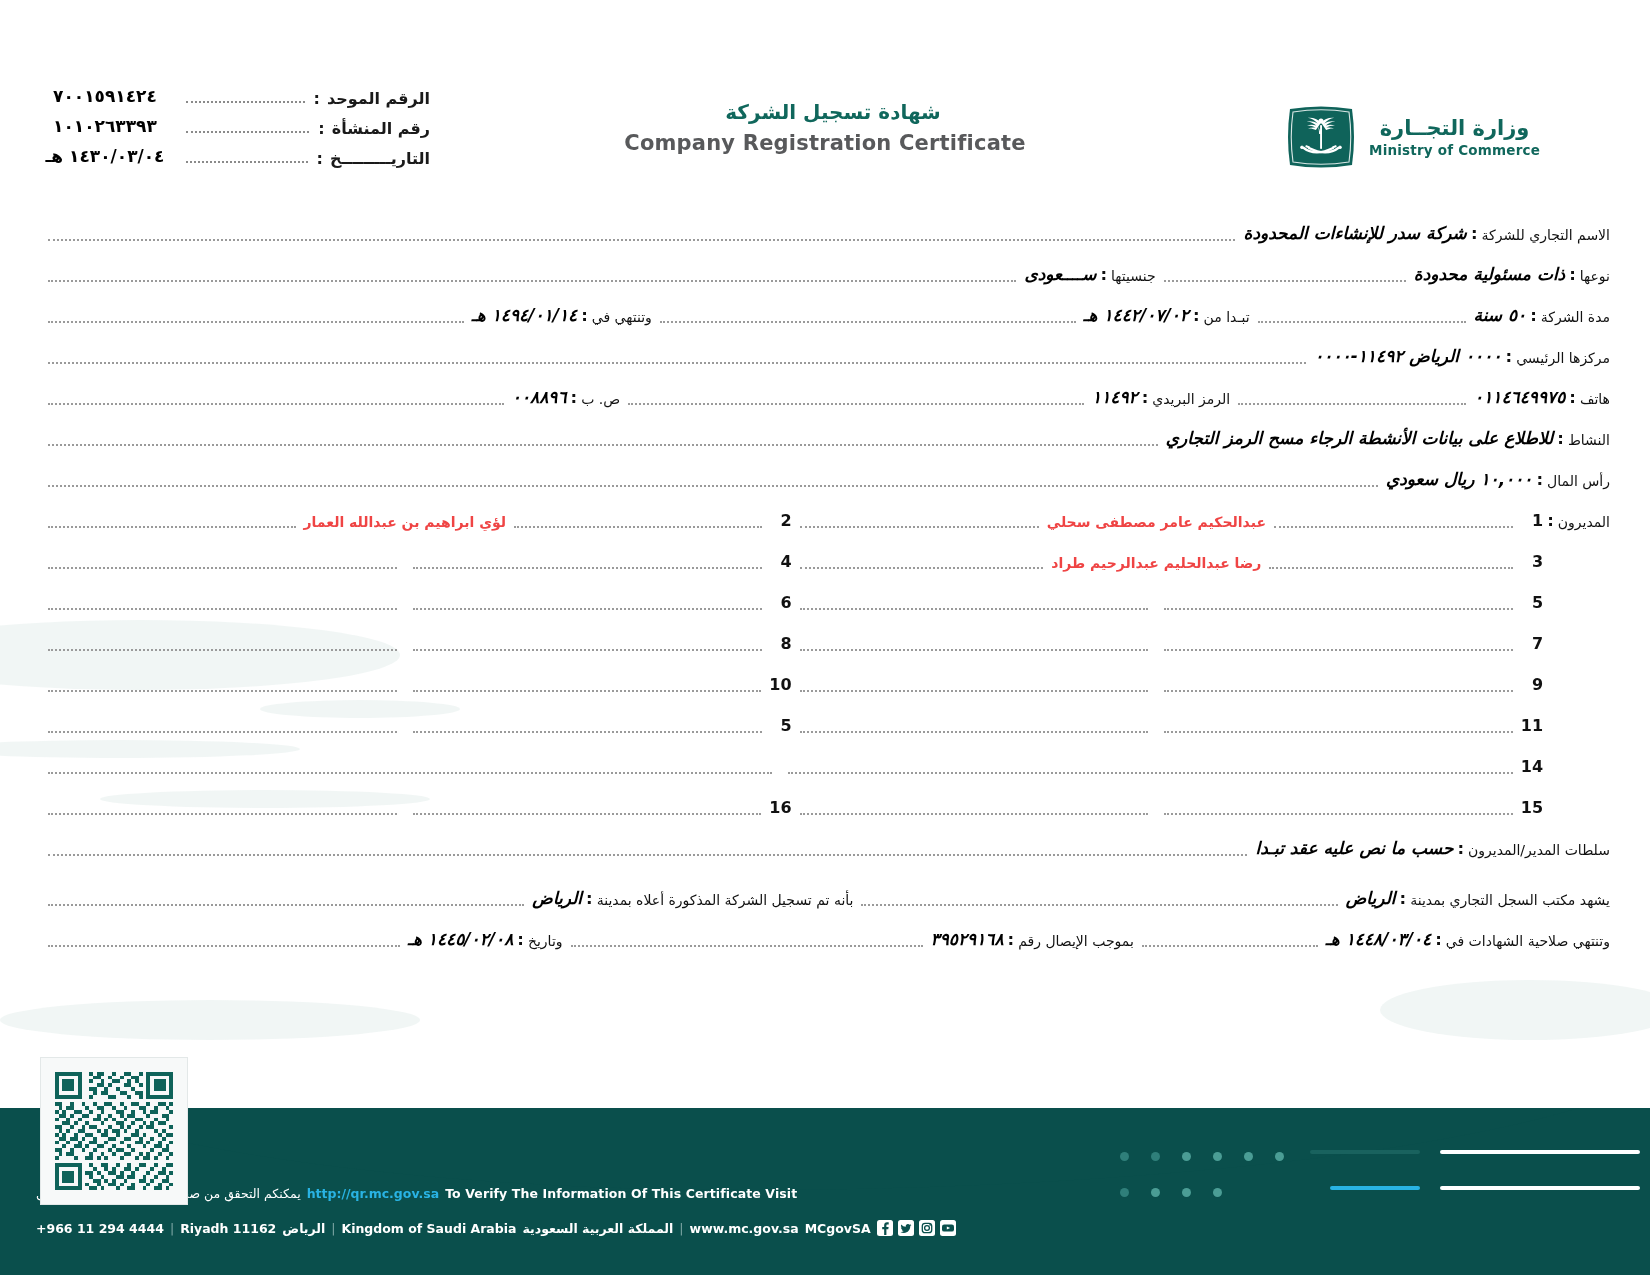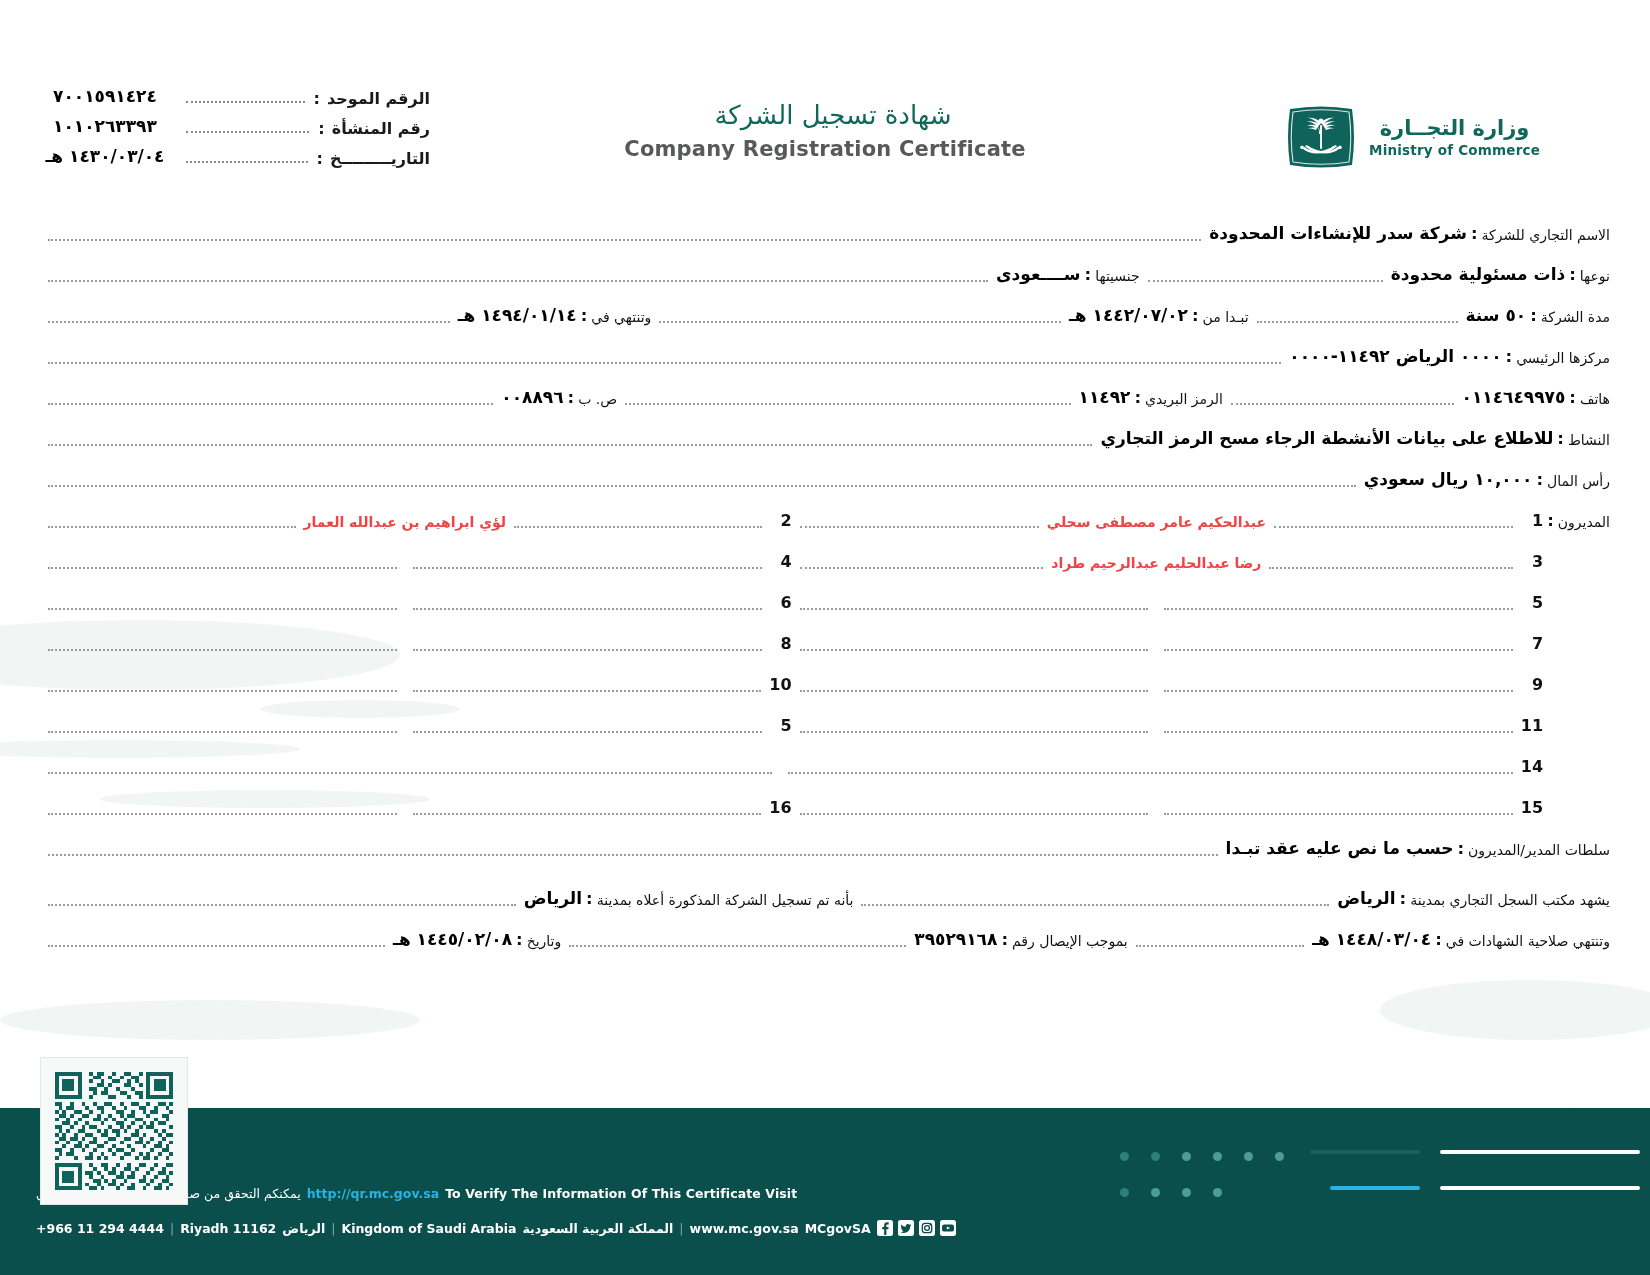--- a/index.html
+++ b/index.html
@@ -25,35 +25,35 @@
     padding-left: 4px; letter-spacing: 0;
   }
   .meta-colon { font-size: 16px; font-weight: 700; color: #1a1a1a; padding: 0 3px; }
   .meta-fill { flex: 1; border-bottom: 2px dotted #8a8a8a; height: 1px; margin: 0 6px 5px 6px; }
   .meta-value {
     font-size: 17px; font-weight: 700; color: #000; white-space: nowrap;
     text-align: center; min-width: 150px; padding-bottom: 2px;
   }
 
   .hdr-title { position: absolute; top: 100px; left: 0; width: 1650px; text-align: center; pointer-events: none; }
-  .hdr-title-ar { font-size: 26px; font-weight: 400; color: #10675c; letter-spacing: .2px; margin-left: 16px; }
+  .hdr-title-ar { font-size: 20px; font-weight: 700; color: #10675c; letter-spacing: .2px; margin-left: 16px; }
   .hdr-title-en { font-size: 21px; font-weight: 700; color: #58595b; margin-top: 7px; letter-spacing: .2px; }
 
   .hdr-logo { position: absolute; top: 101px; left: 1285px; display: flex; align-items: center; gap: 12px; direction: rtl; }
   .logo-text { text-align: center; }
   .logo-text-ar { font-size: 21px; font-weight: 700; color: #10675c; letter-spacing: 2px; }
   .logo-text-en { font-size: 13.5px; font-weight: 700; color: #10675c; margin-top: 2px; letter-spacing: .2px; }
   .logo-emblem { width: 72px; height: 72px; }
 
   
   .body-area { position: absolute; top: 205px; left: 0; width: 1650px; z-index: 4; }
   .frow { display: flex; align-items: flex-end; direction: rtl; height: 41px; padding: 0 40px; }
   .lbl { font-size: 14px; font-weight: 400; color: #111; white-space: nowrap; padding-bottom: 3px; }
   .colon { font-size: 16.5px; font-weight: 700; color: #111; padding: 0 4px 3px 4px; }
-  .val { font-size: 17px; font-weight: 700; color: #000; white-space: nowrap; padding-bottom: 3px; text-align: left; }
+  .val { font-size: 17px; font-weight: 700; color: #000; white-space: nowrap; padding-bottom: 3px; text-align: left; font-style: italic; }
   .dots { flex: 1; border-bottom: 2px dotted #9a9a9a; height: 1px; margin: 0 8px 5px 8px; min-width: 10px; }
   .dots.wide { flex: 2; }
   .dots.sm { flex: .5; }
 
   
   .mgr-row { display: flex; align-items: flex-end; direction: rtl; height: 41px; padding: 0 40px; }
   .mgr-cell { display: flex; align-items: flex-end; flex: 1; }
   .mgr-num { font-size: 16px; font-weight: 700; color: #111; padding-bottom: 3px; min-width: 22px; text-align: right; }
   .mgr-name { font-size: 14px; font-weight: 700; color: #ef4444; white-space: nowrap; padding-bottom: 3px; text-align: center; }
 

